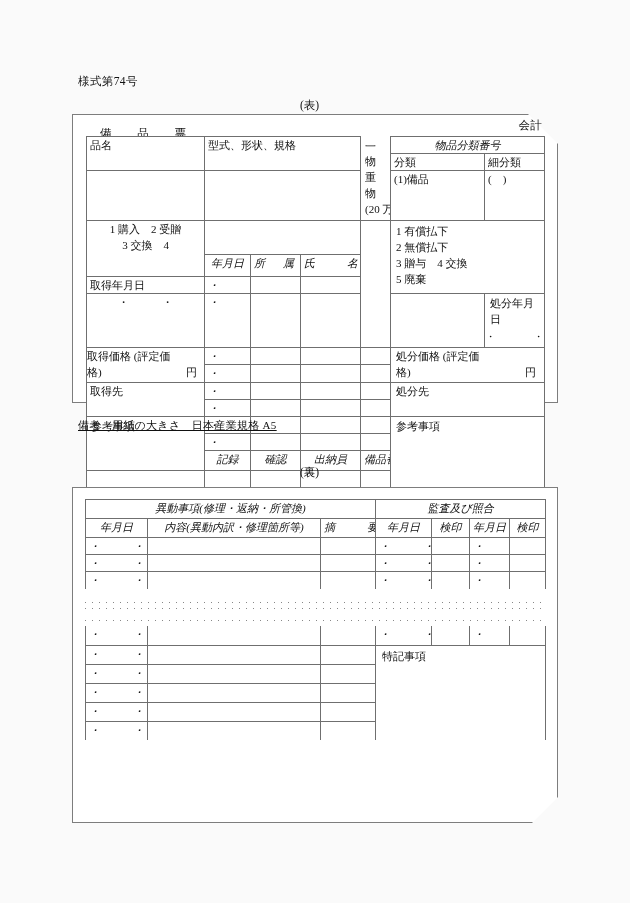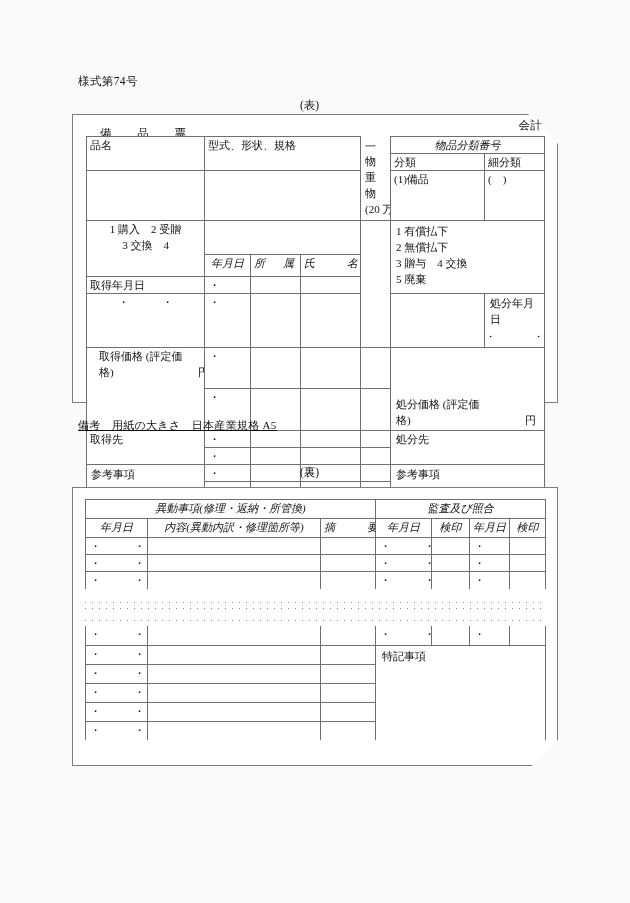--- a/index.html
+++ b/index.html
@@ -61,21 +61,21 @@
     inset: 0;
     background: #fff;
     border: 1px solid #7d7d7d;
     box-sizing: border-box;
     clip-path: polygon(0 0, calc(100% - 30px) 0, 100% 30px, 100% 100%, 0 100%);
   }
   .sheet-back {
     left: 72px;
     top: 487px;
     width: 486px;
-    height: 279px;
+    height: 336px;
     border: 0;
     background: transparent;
   }
   .sheet-back .clip {
     position: absolute;
     inset: 0;
     background: #fff;
     border: 1px solid #7d7d7d;
     box-sizing: border-box;
     clip-path: polygon(0 0, 100% 0, 100% calc(100% - 26px), calc(100% - 26px) 100%, 0 100%);
@@ -243,35 +243,35 @@
           <div>処分年月日</div>
           <div class="dots-wide">
             <span>・</span>
                 <span>・</span>
           </div>
         </div>
       </td>
     </tr>
 
     <tr style="height:15px;">
-      <td rowspan="2" class="m" style="padding:1px 12px;">
+      <td rowspan="2" class="m" style="padding:1px 0;">
         <div class="multi" style="width:110px;">
           <div>取得価格 (評定価</div>
           <div class="yen-row">
             <span>格)</span>
             <span>円</span>
           </div>
         </div>
       </td>
       <td class="c">・　　　・</td>
       <td></td>
       <td></td>
       <td></td>
       <td colspan="2" rowspan="2" class="m" style="padding:1px 5px;">
-        <div class="multi" style="width:140px;margin-top:48px;">
+        <div class="multi" style="width:140px;">
           <div>処分価格 (評定価</div>
           <div class="yen-row">
             <span>格)</span>
             <span>円</span>
           </div>
         </div>
       </td>
     </tr>
     <tr style="height:15px;">
       <td class="c">・　　　・</td>

